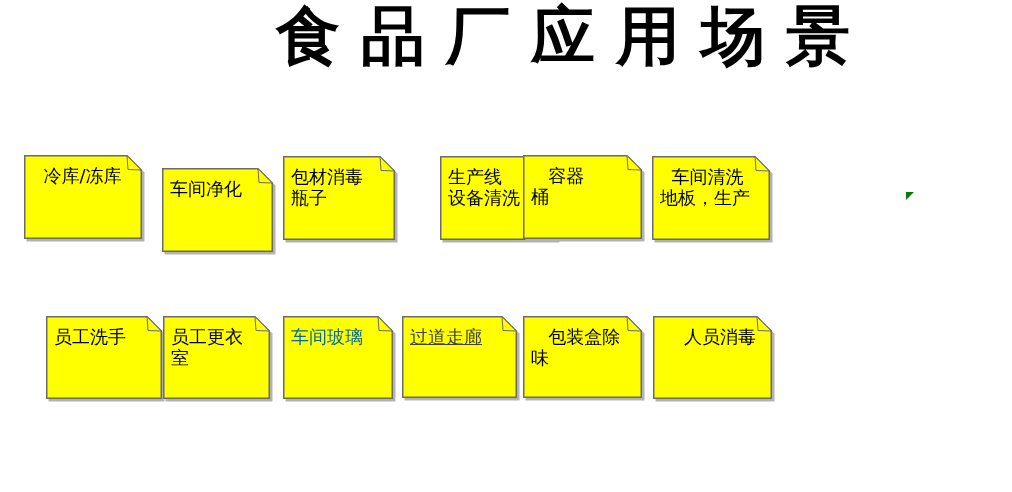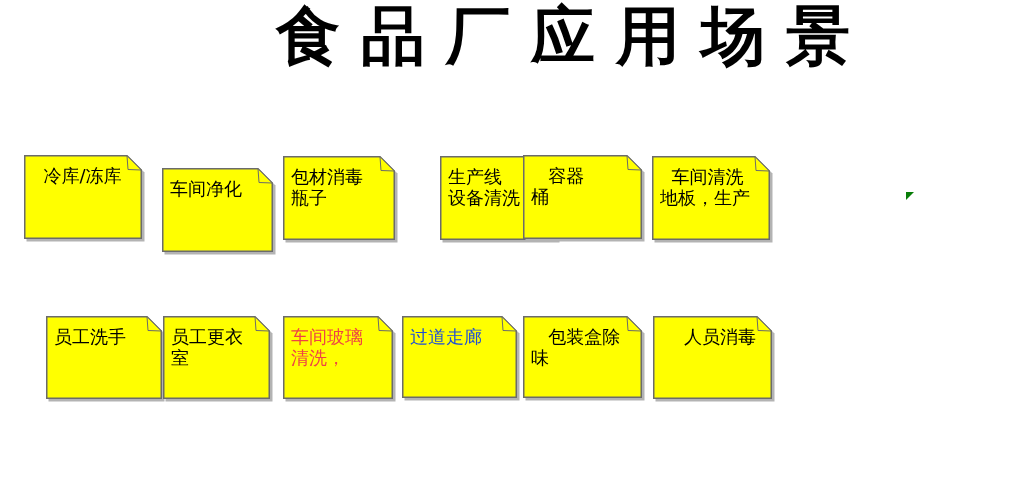--- a/index.html
+++ b/index.html
@@ -115,29 +115,29 @@
           <path d="M92,0.75 L106.25,15 L93,14.5 Z" fill="#ffff00" stroke="#6b6b6b" stroke-width="1"></path>
         </svg>
         <div class="note-text" style="color: rgb(0, 0, 0); border-radius: 13px;"><div class="note-line">员工更衣</div><div class="note-line">室</div></div>
       </div>
       <div class="note" style="left: 283px; top: 316px; width: 110px; height: 83px;">
         <svg width="115" height="88">
           <path d="M2.5,2.5 L97.5,2.5 L112.5,17.5 L112.5,85.5 L2.5,85.5 Z" fill="#b3b3b3"></path>
           <path d="M0.75,0.75 L95,0.75 L109.25,15 L109.25,82.25 L0.75,82.25 Z" fill="#ffff00" stroke="#6b6b6b" stroke-width="1.5"></path>
           <path d="M95,0.75 L109.25,15 L96,14.5 Z" fill="#ffff00" stroke="#6b6b6b" stroke-width="1"></path>
         </svg>
-        <div class="note-text" style="color: #ef4444;"><div class="note-line">车间玻璃</div><div class="note-line">清洗，</div></div>
+        <div class="note-text" style="color: #0369a1;"><div class="note-line">车间玻璃</div></div>
       </div>
       <div class="note" style="left: 402px; top: 316px; width: 115px; height: 82px;">
         <svg width="120" height="87">
           <path d="M2.5,2.5 L102.5,2.5 L117.5,17.5 L117.5,84.5 L2.5,84.5 Z" fill="#b3b3b3"></path>
           <path d="M0.75,0.75 L100,0.75 L114.25,15 L114.25,81.25 L0.75,81.25 Z" fill="#ffff00" stroke="#6b6b6b" stroke-width="1.5"></path>
           <path d="M100,0.75 L114.25,15 L101,14.5 Z" fill="#ffff00" stroke="#6b6b6b" stroke-width="1"></path>
         </svg>
-        <div class="note-text" style="color: #1d4ed8;"><div class="note-line">过道走廊</div></div>
+        <div class="note-text" style="color: #404040; text-decoration: underline;"><div class="note-line">过道走廊</div></div>
       </div>
       <div class="note" style="left: 523px; top: 316px; width: 119px; height: 82px;">
         <svg width="124" height="87">
           <path d="M2.5,2.5 L106.5,2.5 L121.5,17.5 L121.5,84.5 L2.5,84.5 Z" fill="#b3b3b3"></path>
           <path d="M0.75,0.75 L104,0.75 L118.25,15 L118.25,81.25 L0.75,81.25 Z" fill="#ffff00" stroke="#6b6b6b" stroke-width="1.5"></path>
           <path d="M104,0.75 L118.25,15 L105,14.5 Z" fill="#ffff00" stroke="#6b6b6b" stroke-width="1"></path>
         </svg>
         <div class="note-text" style="color: rgb(0, 0, 0);"><div class="note-line">   包装盒除</div><div class="note-line">味</div></div>
       </div>
       <div class="note" style="left: 653px; top: 316px; width: 119px; height: 107px;">

